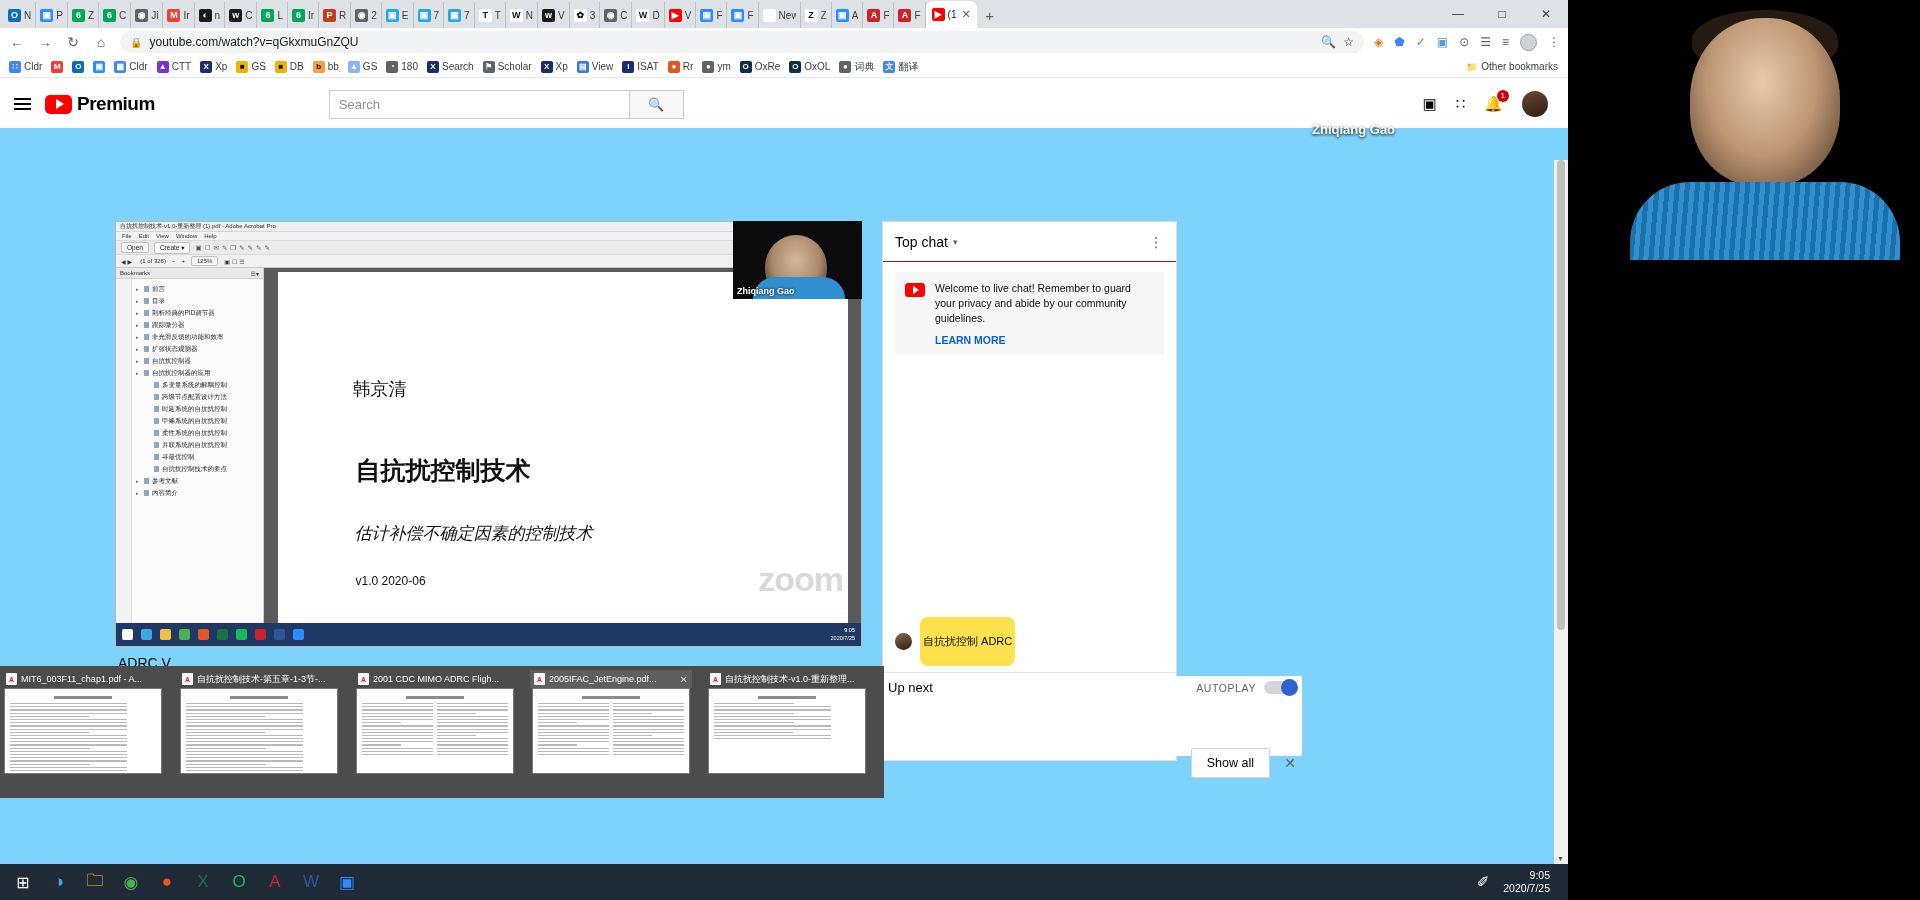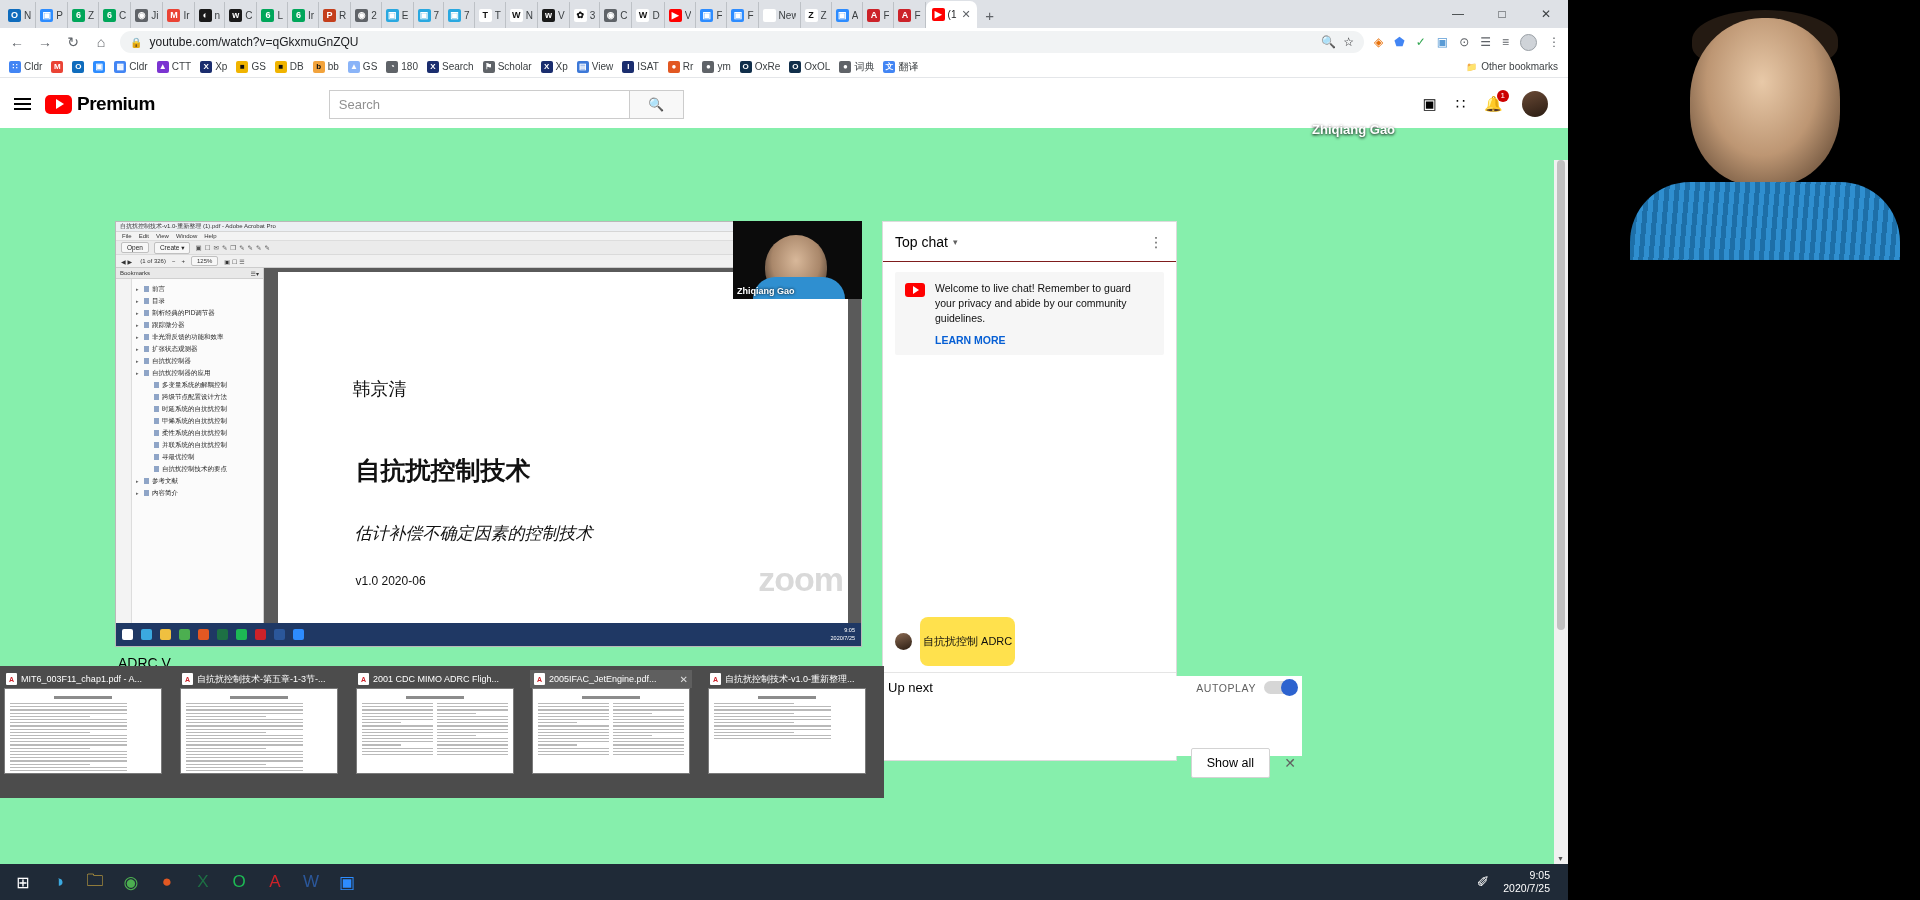--- a/index.html
+++ b/index.html
@@ -77,21 +77,21 @@
   }
   .bm { display:flex; align-items:center; gap:3px; padding:1px 3px; }
   .bmico {
     width:12px; height:12px; border-radius:2px; flex:0 0 12px;
     display:flex; align-items:center; justify-content:center;
     font-size:8px; color:#fff; font-weight:bold; line-height:1;
   }
   #otherbm { margin-left:auto; display:flex; align-items:center; gap:4px; padding-right:4px;}
 
   
-  #ytpage { position:absolute; left:0; top:80px; right:0; bottom:0; background:#86efac; }
+  #ytpage { position:absolute; left:0; top:80px; right:0; bottom:0; background:#7dd3fc; }
   #ythead {
     height:48px; display:flex; align-items:center; padding:0 14px;
     background:#fff; gap:14px;
   }
   #hamburger { display:flex; flex-direction:column; gap:3px; width:17px; }
   #hamburger i { display:block; height:2px; background:#030303; }
   #ytlogo { display:flex; align-items:center; gap:5px; }
   #ytlogo .play {
     width:27px; height:19px; background:#ff0000; border-radius:5px;
     display:flex; align-items:center; justify-content:center;

